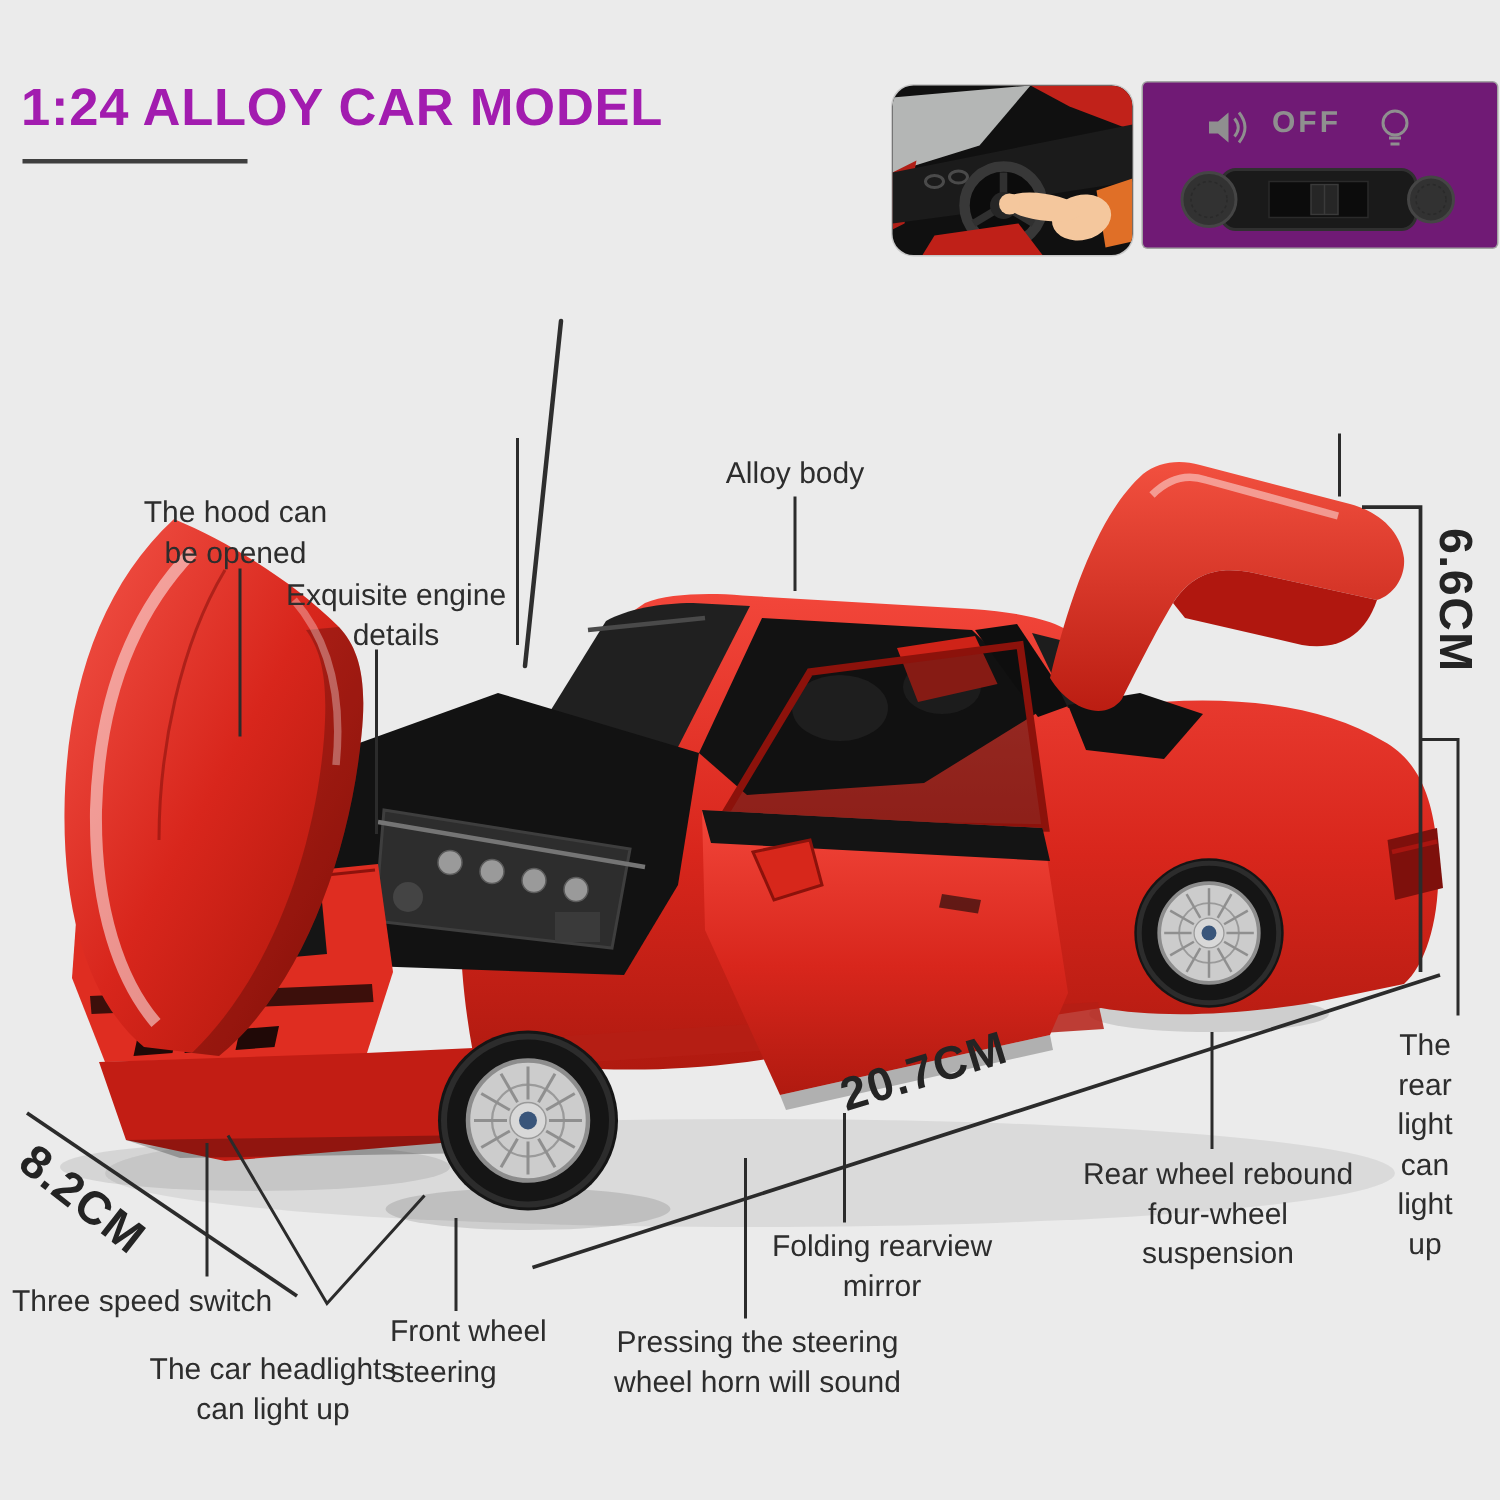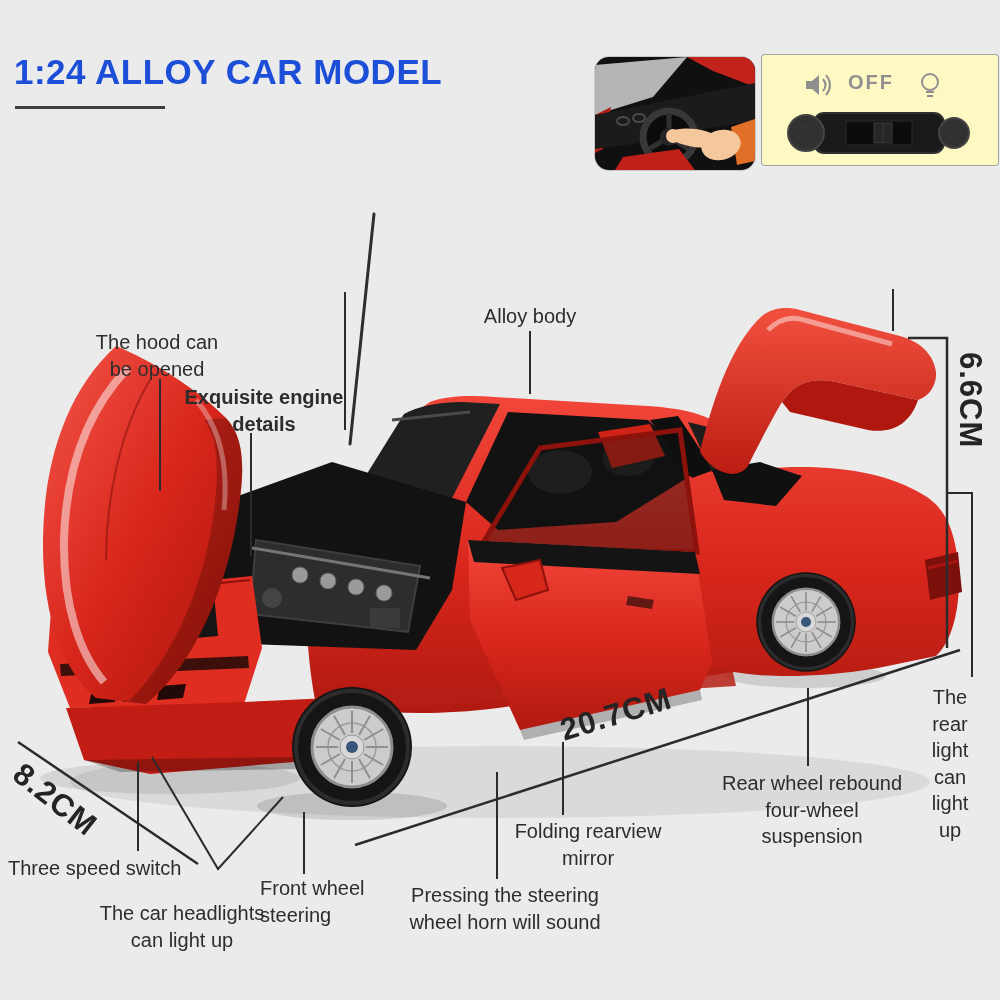--- a/index.html
+++ b/index.html
@@ -1,26 +1,26 @@
 <!DOCTYPE html>
 <html><head>
 <meta charset="utf-8">
 <style>
   html,body{margin:0;padding:0;}
   body{width:1000px;height:1000px;background:#ebebeb;font-family:"Liberation Sans",sans-serif;position:relative;overflow:hidden;}
   .stage{position:absolute;inset:0;width:1000px;height:1000px;}
-  .title{position:absolute;left:14px;top:52px;font-size:35px;font-weight:800;color:#1d4ed8;letter-spacing:0.5px;}
+  .title{position:absolute;left:14px;top:52px;font-size:35px;font-weight:800;color:#a21caf;letter-spacing:0.5px;}
   .title-underline{position:absolute;left:15px;top:106px;width:150px;height:3px;background:#3f3f3f;}
   .label{position:absolute;font-size:20px;line-height:1.33;color:#2d2d2d;white-space:pre-line;}
   .center{transform:translateX(-50%);text-align:center;}
   .meas{position:absolute;font-size:31px;font-weight:700;color:#242424;letter-spacing:1px;}
   .svgabs{position:absolute;left:0;top:0;}
   .inset{position:absolute;overflow:hidden;}
   #inset1{left:595px;top:57px;width:160px;height:113px;border-radius:14px;background:#101010;box-shadow:0 0 0 1px rgba(0,0,0,.15);}
-  #inset2{left:762px;top:55px;width:236px;height:110px;border-radius:3px;background:#fef9c3;box-shadow:0 0 0 1px rgba(0,0,0,.3);}
+  #inset2{left:762px;top:55px;width:236px;height:110px;border-radius:3px;background:#701a75;box-shadow:0 0 0 1px rgba(0,0,0,.3);}
   .off-label{position:absolute;left:86px;top:16px;font-size:20px;font-weight:700;color:#8f8f8f;letter-spacing:2px;}
 </style>
 </head>
 <body>
 
 <div class="stage">
 
   <svg class="svgabs" width="1000" height="1000" viewBox="0 0 1000 1000">
     <defs>
       <linearGradient id="bodyG" x1="0" y1="0" x2="0" y2="1">
@@ -239,21 +239,21 @@
       <circle cx="44" cy="78" r="12" fill="none" stroke="#2a2a2a" stroke-dasharray="2 2"></circle>
       <circle cx="192" cy="78" r="15" fill="#323232" stroke="#454545" stroke-width="2"></circle>
       <circle cx="192" cy="78" r="10" fill="none" stroke="#2a2a2a" stroke-dasharray="2 2"></circle>
     </svg>
     <span class="off-label">OFF</span>
   </div>
 
   <div class="label center" style="left:530px;top:303px;">Alloy body</div>
   <div class="label center" style="left:157px;top:329px;">The hood can
 be opened</div>
-  <div class="label center" style="left:264px;top:384px;font-weight:bold;">Exquisite engine
+  <div class="label center" style="left:264px;top:384px;">Exquisite engine
 details</div>
   <div class="label center" style="left:950px;top:684px;">The rear light
 can light up</div>
   <div class="label center" style="left:812px;top:770px;">Rear wheel rebound
 four-wheel suspension</div>
   <div class="label" style="left:8px;top:855px;">Three speed switch</div>
   <div class="label center" style="left:182px;top:900px;">The car headlights
 can light up</div>
   <div class="label" style="left:260px;top:875px;">Front wheel
 steering</div>

